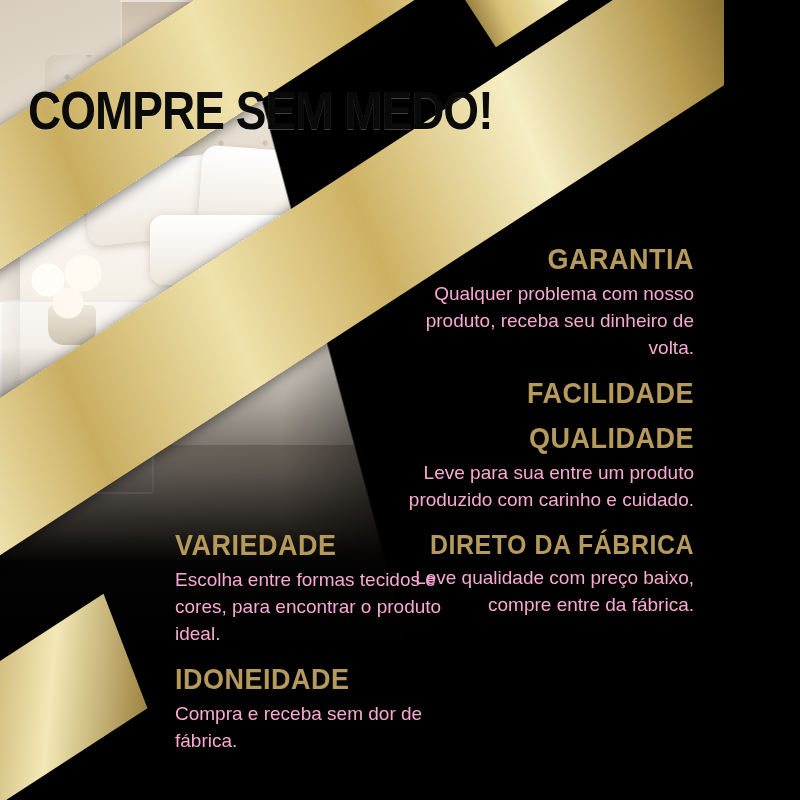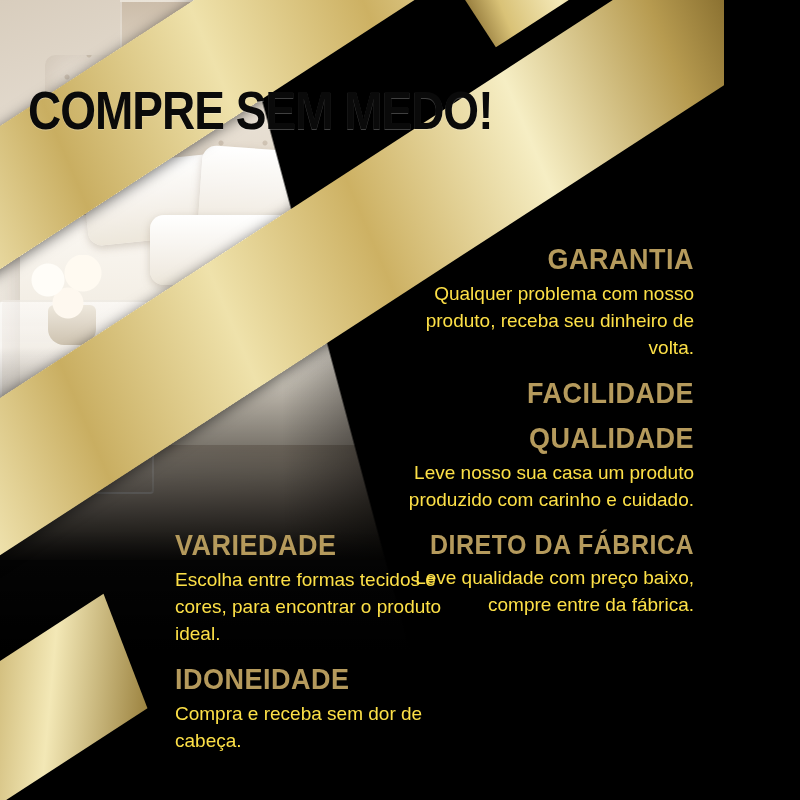--- a/index.html
+++ b/index.html
@@ -190,21 +190,21 @@
     transform: scaleY(1.12);
     transform-origin: center top;
     margin-bottom: 8px;
     white-space: nowrap;
   }
   .block .title.small { font-size: 25px; }
   .block .body {
     font-family: "Liberation Sans", sans-serif;
     font-size: 19px;
     line-height: 1.42;
-    color: #fde047;
+    color: #f9a8d4;
   }
 </style>
 </head>
 <body>
 
 <div id="poster">
 
   <div class="photo">
     <div class="wallpanel"></div>
     <div class="window"></div>
@@ -233,32 +233,32 @@
   <div class="col col-right">
     <div class="block">
       <div class="title">GARANTIA</div>
       <div class="body">Qualquer problema com nosso produto, receba seu dinheiro de volta.</div>
     </div>
     <div class="block">
       <div class="title">FACILIDADE</div>
     </div>
     <div class="block">
       <div class="title">QUALIDADE</div>
-      <div class="body">Leve nosso sua casa um produto produzido com carinho e cuidado.</div>
+      <div class="body">Leve para sua entre um produto produzido com carinho e cuidado.</div>
     </div>
     <div class="block">
       <div class="title small">DIRETO DA FÁBRICA</div>
       <div class="body">Leve qualidade com preço baixo, compre entre da fábrica.</div>
     </div>
   </div>
 
   <div class="col col-left">
     <div class="block">
       <div class="title">VARIEDADE</div>
       <div class="body">Escolha entre formas tecidos e cores, para encontrar o produto ideal.</div>
     </div>
     <div class="block">
       <div class="title">IDONEIDADE</div>
-      <div class="body">Compra e receba sem dor de cabeça.</div>
+      <div class="body">Compra e receba sem dor de fábrica.</div>
     </div>
   </div>
 
 </div>
 
 </body></html>

